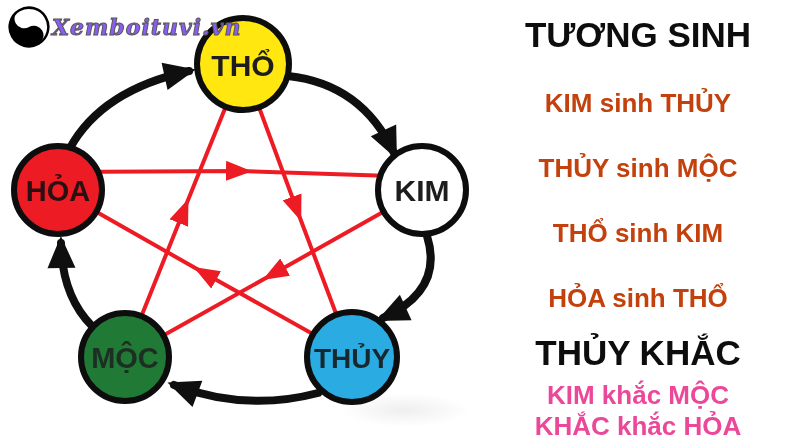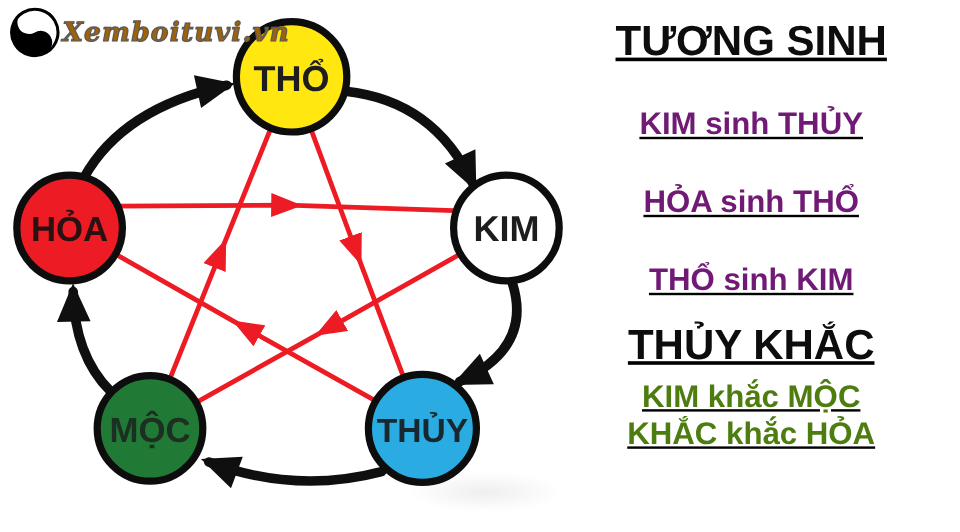--- a/index.html
+++ b/index.html
@@ -6,37 +6,37 @@
   body{
     width:800px;height:443px;background:#ffffff;position:relative;overflow:hidden;
     font-family:"Liberation Sans","DejaVu Sans",sans-serif;
   }
   
   .logo{position:absolute;top:6px;left:8px;display:flex;align-items:center;gap:2px;z-index:5;}
   .logo svg{width:42px;height:42px;}
   .logo-text{
     font-family:"DejaVu Serif","Liberation Serif",serif;
     font-style:italic;font-weight:bold;font-size:22px;letter-spacing:1px;
-    color:#a16207;
+    color:#8b5cf6;
     -webkit-text-stroke:1px #5a5a5a;
     text-shadow:0 0 1px #777;
   }
   
   .diagram{position:absolute;top:0;left:0;}
   .diagram text{
     font-family:"Liberation Sans","DejaVu Sans",sans-serif;
     font-weight:bold;text-anchor:middle;
   }
   
-  .panel{position:absolute;left:476px;top:16px;width:300px;text-align:center;font-weight:bold;text-decoration:underline;}
+  .panel{position:absolute;left:488px;top:16px;width:300px;text-align:center;font-weight:bold;}
   .heading{font-size:35px;color:#0d0d0d;letter-spacing:0;line-height:38px;margin-bottom:8px;}
   .heading-khac{margin-top:20px;}
   .item{font-size:26px;line-height:31px;}
-  .sinh-item{color:#701a75;margin-top:34px;}
-  .khac-item{color:#4d7c0f;text-align:center;}
+  .sinh-item{color:#c2410c;margin-top:34px;}
+  .khac-item{color:#ec4899;text-align:center;}
   
   .smudge{
     position:absolute;left:340px;top:393px;width:130px;height:34px;border-radius:50%;
     background:radial-gradient(ellipse at center, rgba(120,120,120,0.12), rgba(120,120,120,0) 70%);
   }
 </style>
 </head>
 <body>
 
 <div class="logo">
@@ -89,21 +89,22 @@
     <text x="422" y="201" fill="#1d1d1d">KIM</text>
     <text x="352" y="368" font-size="28" fill="#17282e">THỦY</text>
     <text x="125" y="368" font-size="29" fill="#1c2f22">MỘC</text>
     <text x="58" y="201" font-size="29" fill="#2a1010">HỎA</text>
   </g>
 </svg>
 
 <div class="panel">
   <div class="heading">TƯƠNG SINH</div>
   <div class="item sinh-item">KIM sinh THỦY</div>
+  <div class="item sinh-item">THỦY sinh MỘC</div>
+  <div class="item sinh-item">THỔ sinh KIM</div>
   <div class="item sinh-item">HỎA sinh THỔ</div>
-  <div class="item sinh-item">THỔ sinh KIM</div>
 
   <div class="heading heading-khac">THỦY KHẮC</div>
   <div class="item khac-item">KIM khắc MỘC</div>
   <div class="item khac-item">KHẮC khắc HỎA</div>
 </div>
 
 <div class="smudge"></div>
 
 </body></html>

